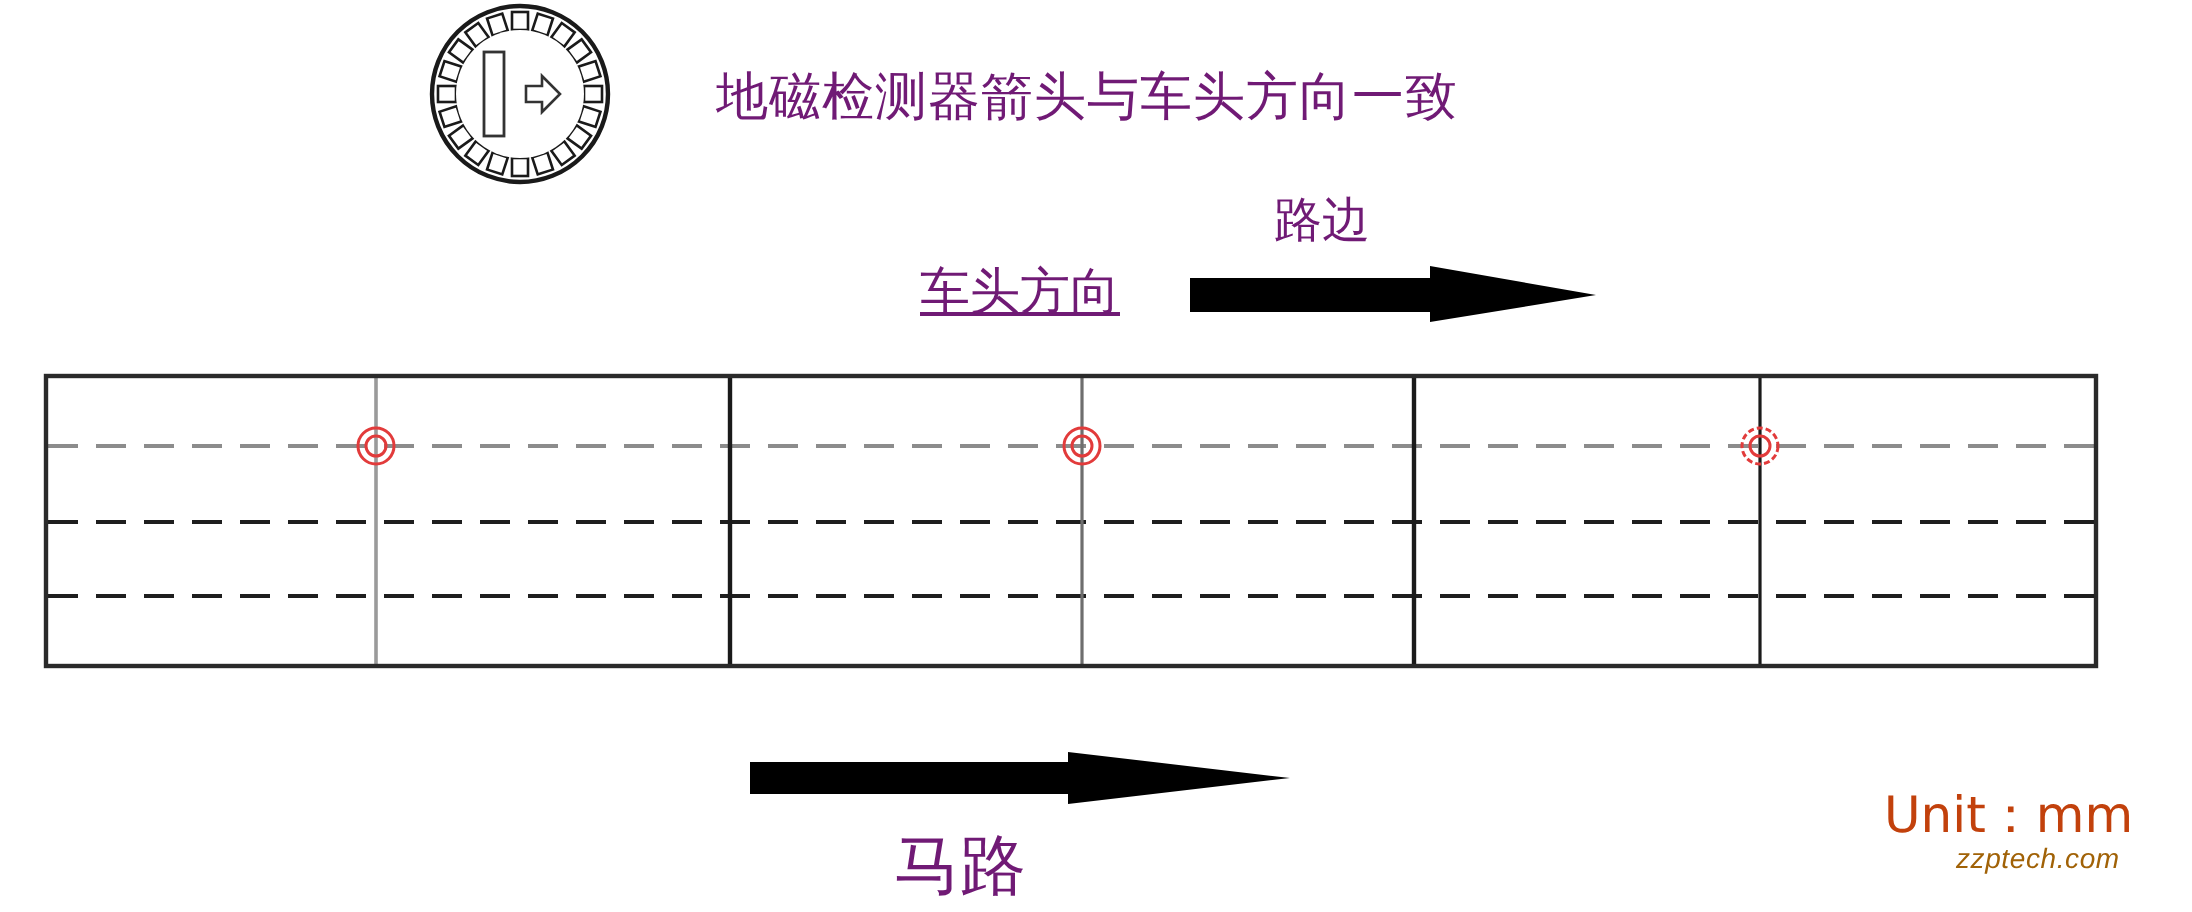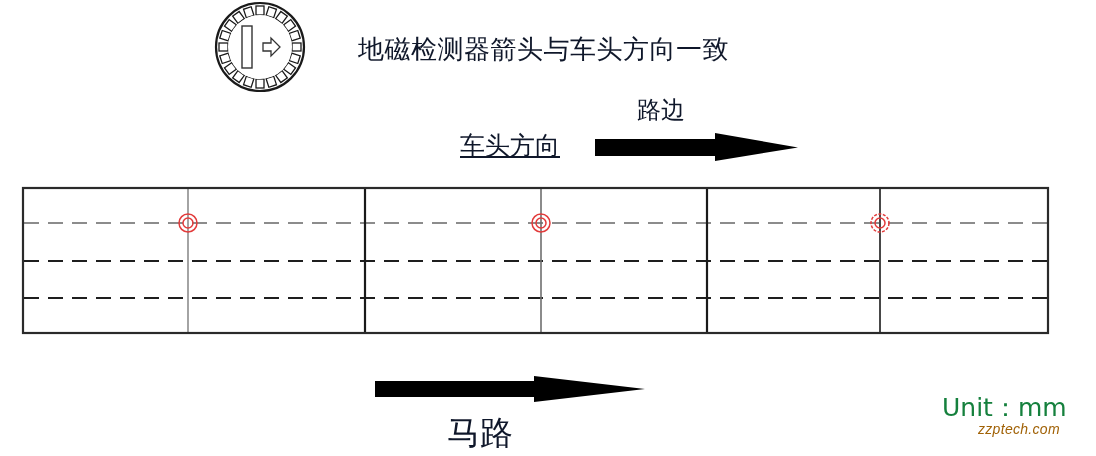--- a/index.html
+++ b/index.html
@@ -11,21 +11,21 @@
       width: 1096px;
       height: 456px;
       position: relative;
       overflow: hidden;
       font-family: "DejaVu Sans", "Liberation Sans", sans-serif;
       color: #222222;
     }
     .label {
       position: absolute;
       white-space: nowrap;
-      color: #0f172a;
+      color: #701a75;
       line-height: 1;
     }
     #title-text {
       left: 358px;
       top: 36px;
       font-size: 26px;
       letter-spacing: 0.5px;
     }
     #roadside-label {
       left: 637px;
@@ -40,21 +40,21 @@
     }
     #road-label {
       left: 447px;
       top: 416px;
       font-size: 33px;
     }
     #unit-label {
       left: 942px;
       top: 395px;
       font-size: 25px;
-      color: #15803d;
+      color: #c2410c;
     }
     #watermark {
       left: 978px;
       top: 422px;
       font-size: 14px;
       font-style: italic;
       color: #a16207;
       font-family: "Liberation Sans", sans-serif;
       letter-spacing: 0.3px;
     }

